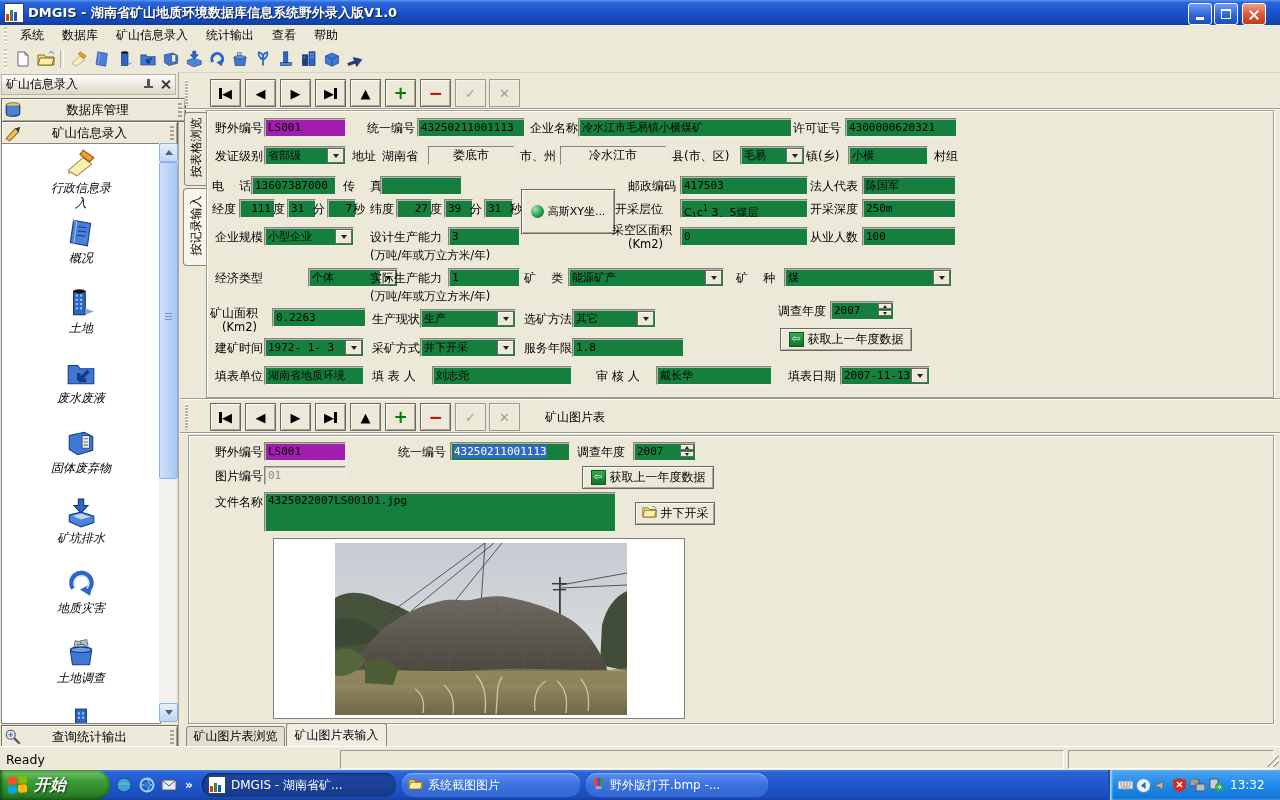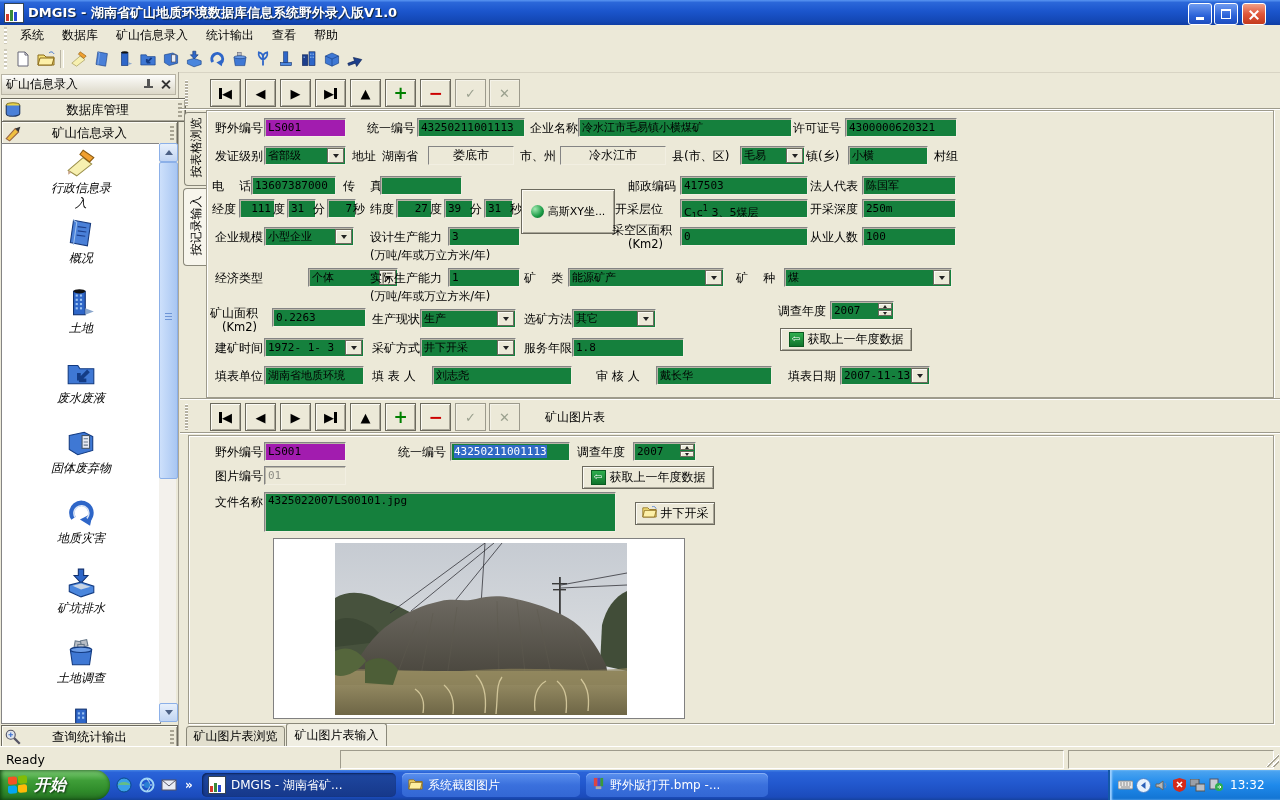--- a/index.html
+++ b/index.html
@@ -85,21 +85,21 @@
   .spanel{position:absolute;height:17px;border:1px solid #9e9b8c;border-bottom-color:#fff;border-right-color:#fff;background:#ece9d8;}
   .sizegrip{position:absolute;right:1px;top:6px;width:14px;height:14px;background:linear-gradient(135deg,transparent 0 50%,#fff 50% 57%,#a8a493 57% 64%,transparent 64% 71%,#fff 71% 78%,#a8a493 78% 85%,transparent 85%);}
   
   .taskbar{position:absolute;left:0;top:770px;width:1280px;height:30px;background:linear-gradient(180deg,#4584e4 0%,#2a63d8 8%,#2258ce 45%,#1b4bbb 90%,#15429f 100%);}
   .startbtn{position:absolute;left:0;top:0;width:110px;height:30px;border-radius:0 16px 16px 0;background:linear-gradient(180deg,#7fce77 0%,#3f9e38 35%,#2f8b2a 70%,#256f22 100%);box-shadow:1px 0 4px #0a3a0a inset;display:flex;align-items:center;gap:6px;padding-left:8px;box-sizing:border-box;}
   .start-label{color:#fff;font-size:16px;font-weight:bold;font-style:italic;text-shadow:1px 1px 2px #123312;}
   .winflag{width:20px;height:18px;display:grid;grid-template-columns:9px 9px;grid-template-rows:8px 8px;gap:1px;transform:skewY(-6deg);}
   .winflag i{border-radius:1px 3px 1px 3px;}
   .qlicon{position:absolute;top:6px;width:18px;height:18px;display:flex;align-items:center;justify-content:center;}
   .chev{color:#fff;font-weight:bold;font-size:12px;}
-  .task{position:absolute;top:3px;height:24px;border-radius:5px;background:linear-gradient(180deg,#5b91ef,#3a70dd 50%,#3367d4);box-shadow:inset 0 1px 0 #86aef5;color:#fff;display:flex;align-items:center;gap:5px;padding:0 6px;box-sizing:border-box;font-size:12px;white-space:nowrap;overflow:hidden;}
+  .task{position:absolute;top:3px;height:24px;border-radius:11px;background:linear-gradient(180deg,#5b91ef,#3a70dd 50%,#3367d4);box-shadow:inset 0 1px 0 #86aef5;color:#fff;display:flex;align-items:center;gap:5px;padding:0 6px;box-sizing:border-box;font-size:12px;white-space:nowrap;overflow:hidden;}
   .task.active{background:linear-gradient(180deg,#1e47a0,#16388a);box-shadow:inset 1px 1px 2px #0b2258;}
   .tasktext{overflow:hidden;text-overflow:ellipsis;}
   .tray{position:absolute;right:0;top:0;width:172px;height:30px;background:linear-gradient(180deg,#4ea5f0 0%,#1f8aeb 50%,#1273d2 100%);border-left:2px solid #1358a8;box-shadow:inset 2px 0 2px #9ed0ff;display:flex;align-items:center;gap:3px;padding-left:8px;box-sizing:border-box;}
   .trayicon{width:15px;height:15px;display:flex;align-items:center;justify-content:center;}
   .clock{color:#fff;font-size:12px;margin-left:4px;}
   .photo-frame{position:absolute;left:273px;top:538px;width:412px;height:181px;background:#fff;border:1px solid #808080;box-sizing:border-box;}
 </style>
 </head>
 <body>
 
@@ -305,33 +305,33 @@
       <div class="sb-item">
         <span class="icon"><svg width="32" height="32" viewBox="0 0 30 30">
               <path d="M4 8 L18 5 L26 9 L26 22 L12 26 L4 21 Z" fill="#3f78d4" stroke="#123a80"></path>
               <rect x="16" y="8" width="7" height="12" fill="#e8ecf4" stroke="#445566"></rect>
               <path d="M17.5 11 h4 M17.5 14 h4 M17.5 17 h4" stroke="#667788"></path>
             </svg></span>
         <span class="sb-label">固体废弃物</span>
       </div>
       <div class="sb-item">
         <span class="icon"><svg width="32" height="32" viewBox="0 0 30 30">
+              <path d="M12.5 2 h5 v6 h4 l-6.5 7 -6.5 -7 h4 Z" fill="#2e66c8" stroke="#0f2f6e"></path>
+              <path d="M4 17 L15 14 L27 18 L27 24 L15 28 L4 23 Z" fill="#4a86dd" stroke="#123a80"></path>
+              <path d="M7 17.5 L15 15.5 L24 18.5 L15 21 Z" fill="#c8d4e4"></path>
+            </svg></span>
+        <span class="sb-label">矿坑排水</span>
+      </div>
+      <div class="sb-item">
+        <span class="icon"><svg width="32" height="32" viewBox="0 0 30 30">
               <path d="M8 20 A9 9 0 1 1 22 21" stroke="#2e66c8" stroke-width="5" fill="none"></path>
               <path d="M26 15 L23.5 27 L14 21 Z" fill="#2e66c8"></path>
               <path d="M9.5 19 A7 7 0 1 1 20.5 20" stroke="#dce6f6" stroke-width="1.5" fill="none"></path>
             </svg></span>
         <span class="sb-label">地质灾害</span>
-      </div>
-      <div class="sb-item">
-        <span class="icon"><svg width="32" height="32" viewBox="0 0 30 30">
-              <path d="M12.5 2 h5 v6 h4 l-6.5 7 -6.5 -7 h4 Z" fill="#2e66c8" stroke="#0f2f6e"></path>
-              <path d="M4 17 L15 14 L27 18 L27 24 L15 28 L4 23 Z" fill="#4a86dd" stroke="#123a80"></path>
-              <path d="M7 17.5 L15 15.5 L24 18.5 L15 21 Z" fill="#c8d4e4"></path>
-            </svg></span>
-        <span class="sb-label">矿坑排水</span>
       </div>
       <div class="sb-item">
         <span class="icon"><svg width="32" height="32" viewBox="0 0 30 30">
               <g fill="#b9bec6" stroke="#667788">
                 <rect x="9" y="4" width="6" height="6" transform="rotate(10 12 7)"></rect>
                 <rect x="15" y="3" width="6" height="6" transform="rotate(-12 18 6)"></rect>
                 <rect x="12" y="7" width="6" height="6"></rect>
               </g>
               <path d="M5 12 L25 12 L23 26 L7 26 Z" fill="#3f78d4" stroke="#123a80"></path>
               <ellipse cx="15" cy="12" rx="10" ry="2.5" fill="#6b9ce6" stroke="#123a80"></ellipse>

